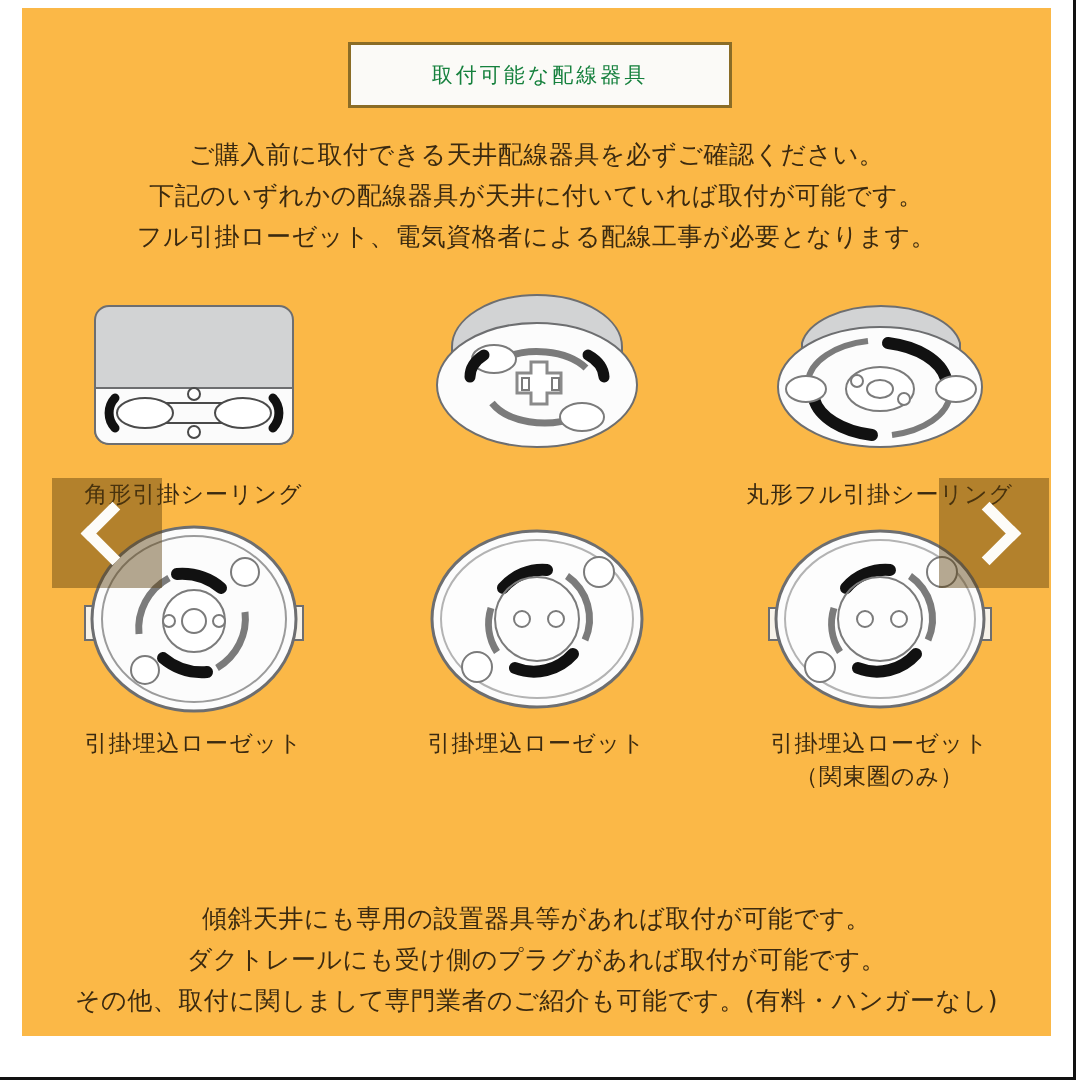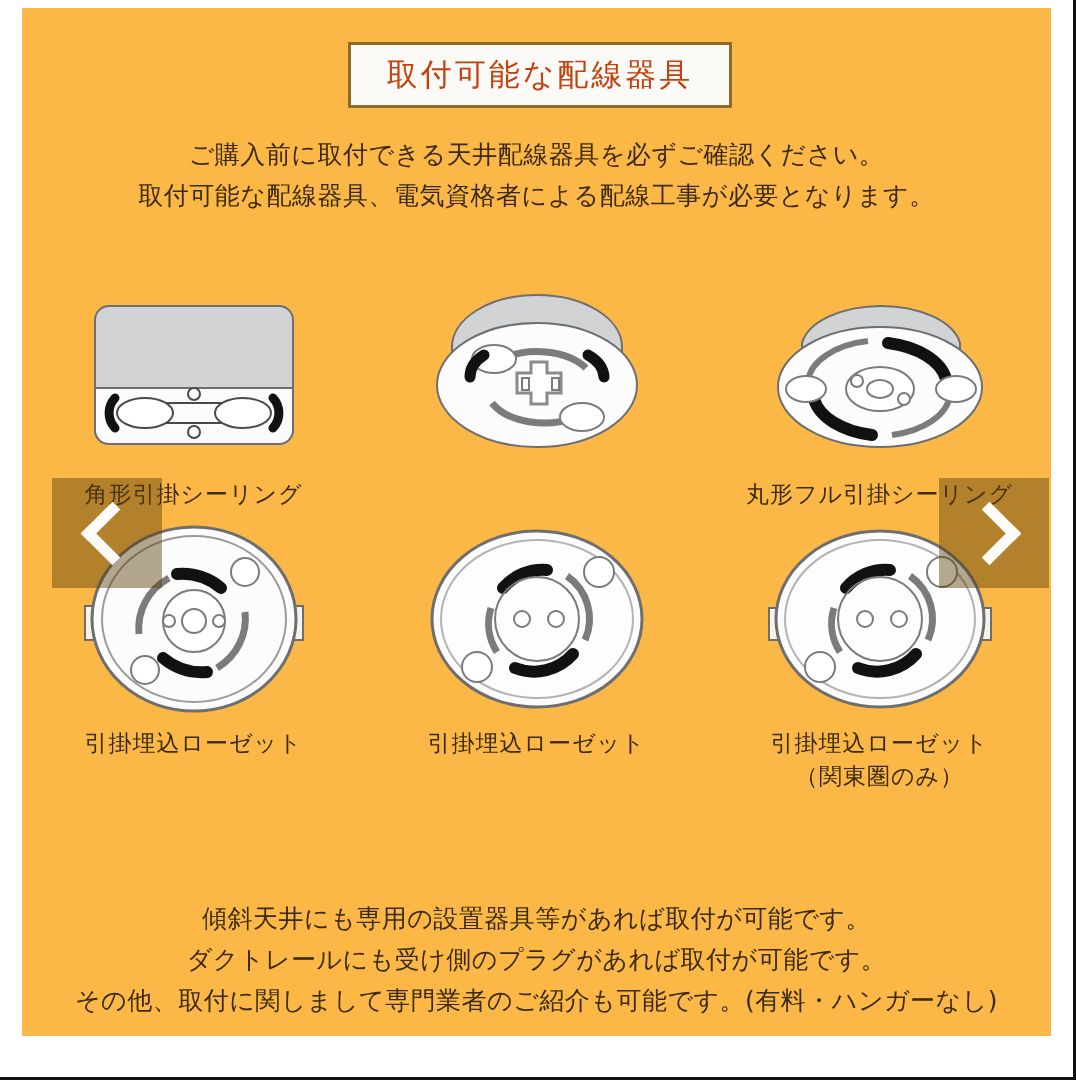--- a/index.html
+++ b/index.html
@@ -12,21 +12,21 @@
   .edge-right{position:absolute;top:0;right:0;width:3px;height:1080px;background:#111;}
   .edge-bottom{position:absolute;left:0;bottom:0;width:1076px;height:3px;background:#111;}
 
   .panel{position:absolute;left:22px;top:8px;width:1029px;height:1028px;
          background:#fbb847;overflow:hidden;}
 
   
   .title-box{position:absolute;left:326px;top:34px;width:378px;height:60px;
              background:#fbfaf7;border:3px solid #8a6c26;
              display:flex;align-items:center;justify-content:center;}
-  .title-text{font-size:31px;letter-spacing:3px;color:#c2410c;white-space:nowrap;}
+  .title-text{font-size:21px;letter-spacing:3px;color:#15803d;white-space:nowrap;}
 
   
   .intro{position:absolute;left:0;top:126px;width:1029px;text-align:center;
          color:#3b2a10;font-size:25px;line-height:41px;letter-spacing:0.5px;}
   .intro div{white-space:nowrap;text-align:center;}
 
   
   .grid{position:absolute;left:0;top:264px;width:1029px;}
   .row{display:flex;}
   .cell{width:343px;display:flex;flex-direction:column;align-items:center;}
@@ -56,21 +56,22 @@
 <div id="root">
 
   <div class="panel">
 
     <div class="title-box">
       <span class="title-text">取付可能な配線器具</span>
     </div>
 
     <div class="intro">
       <div>ご購入前に取付できる天井配線器具を必ずご確認ください。</div>
-      <div>取付可能な配線器具、電気資格者による配線工事が必要となります。</div>
+      <div>下記のいずれかの配線器具が天井に付いていれば取付が可能です。</div>
+      <div>フル引掛ローゼット、電気資格者による配線工事が必要となります。</div>
     </div>
 
     <div class="grid">
 
       <div class="row row1">
 
         <div class="cell">
           <div class="art">
             <svg width="210" height="150" viewBox="0 0 210 150">
               <rect x="6" y="6" width="198" height="138" rx="14" fill="#d2d3d4" stroke="#6d6e70" stroke-width="2"></rect>

